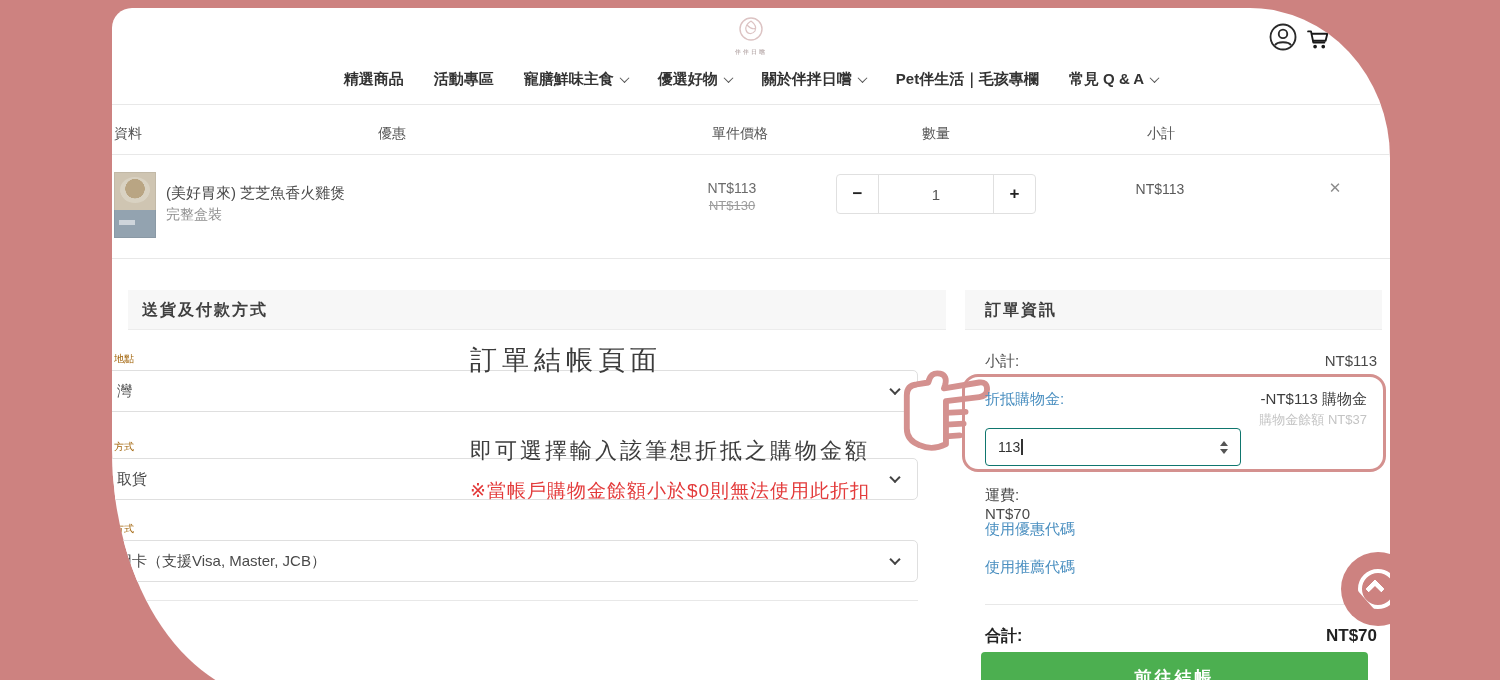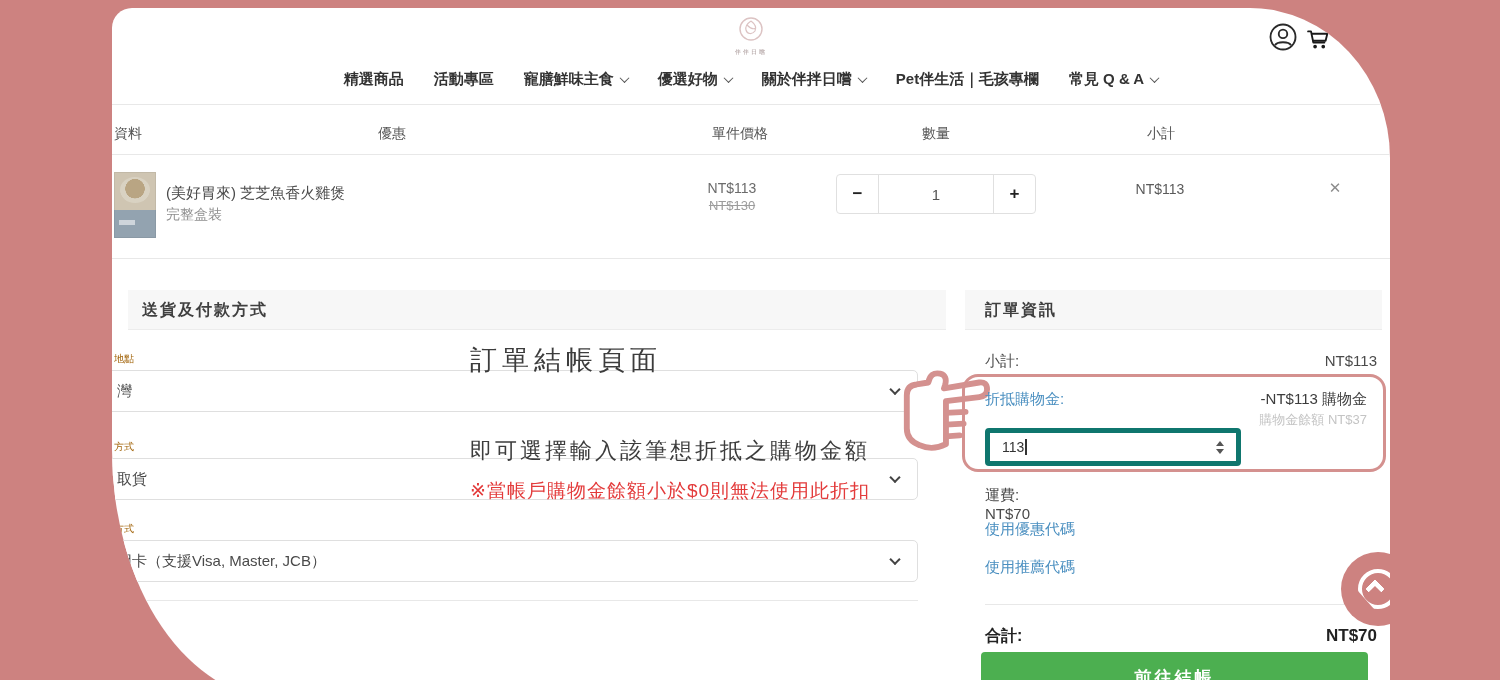--- a/index.html
+++ b/index.html
@@ -65,21 +65,21 @@
   .ann2 { left:358px; top:384px; font-size:23px; color:#3c3c3c; letter-spacing:3px; }
   .ann3 { left:358px; top:428px; font-size:22px; color:#3c3c3c; letter-spacing:3px; }
   .ann4 { left:358px; top:470px; font-size:19px; color:#e33b3b; letter-spacing:1px; }
 
   
   .orow { display:flex; justify-content:space-between; font-size:15px; color:#4a4a4a; }
   .hl-box { left:850px; top:366px; width:424px; height:98px; border:3.5px solid #d4918f; border-radius:16px; }
   .blue { color:#4a8fc0; cursor:pointer; }
   .credit-applied { color:#3c3c3c; }
   .balance { left:873px; top:403px; width:382px; text-align:right; font-size:13px; color:#c4c4c4; }
-  .credit-input { left:873px; top:420px; width:256px; height:38px; border:5px solid #0f766e; border-radius:4px;
+  .credit-input { left:873px; top:420px; width:256px; height:38px; border:1px solid #0f766e; border-radius:4px;
     display:flex; align-items:center; padding:0 12px; font-size:14px; color:#333; background:#fff; cursor:text; }
   .caret { display:inline-block; width:1.5px; height:16px; background:#333; margin-left:1px; }
   .spin { margin-left:auto; display:flex; flex-direction:column; gap:3px; cursor:pointer; }
   .spin i { display:block; width:0; height:0; border-left:4px solid transparent; border-right:4px solid transparent; }
   .spin .up { border-bottom:5px solid #555; }
   .spin .down { border-top:5px solid #555; }
   .apply-btn { left:1143px; top:420px; width:112px; height:38px; background:#a8b5bf; border-radius:4px;
     color:#fff; font-size:15px; font-weight:700; letter-spacing:2px; display:flex; align-items:center; justify-content:center; cursor:pointer; }
   .odiv { left:873px; top:596px; width:392px; height:1px; background:#e8e8e8; }
   .total-row { font-weight:700; color:#222; font-size:16px; }

